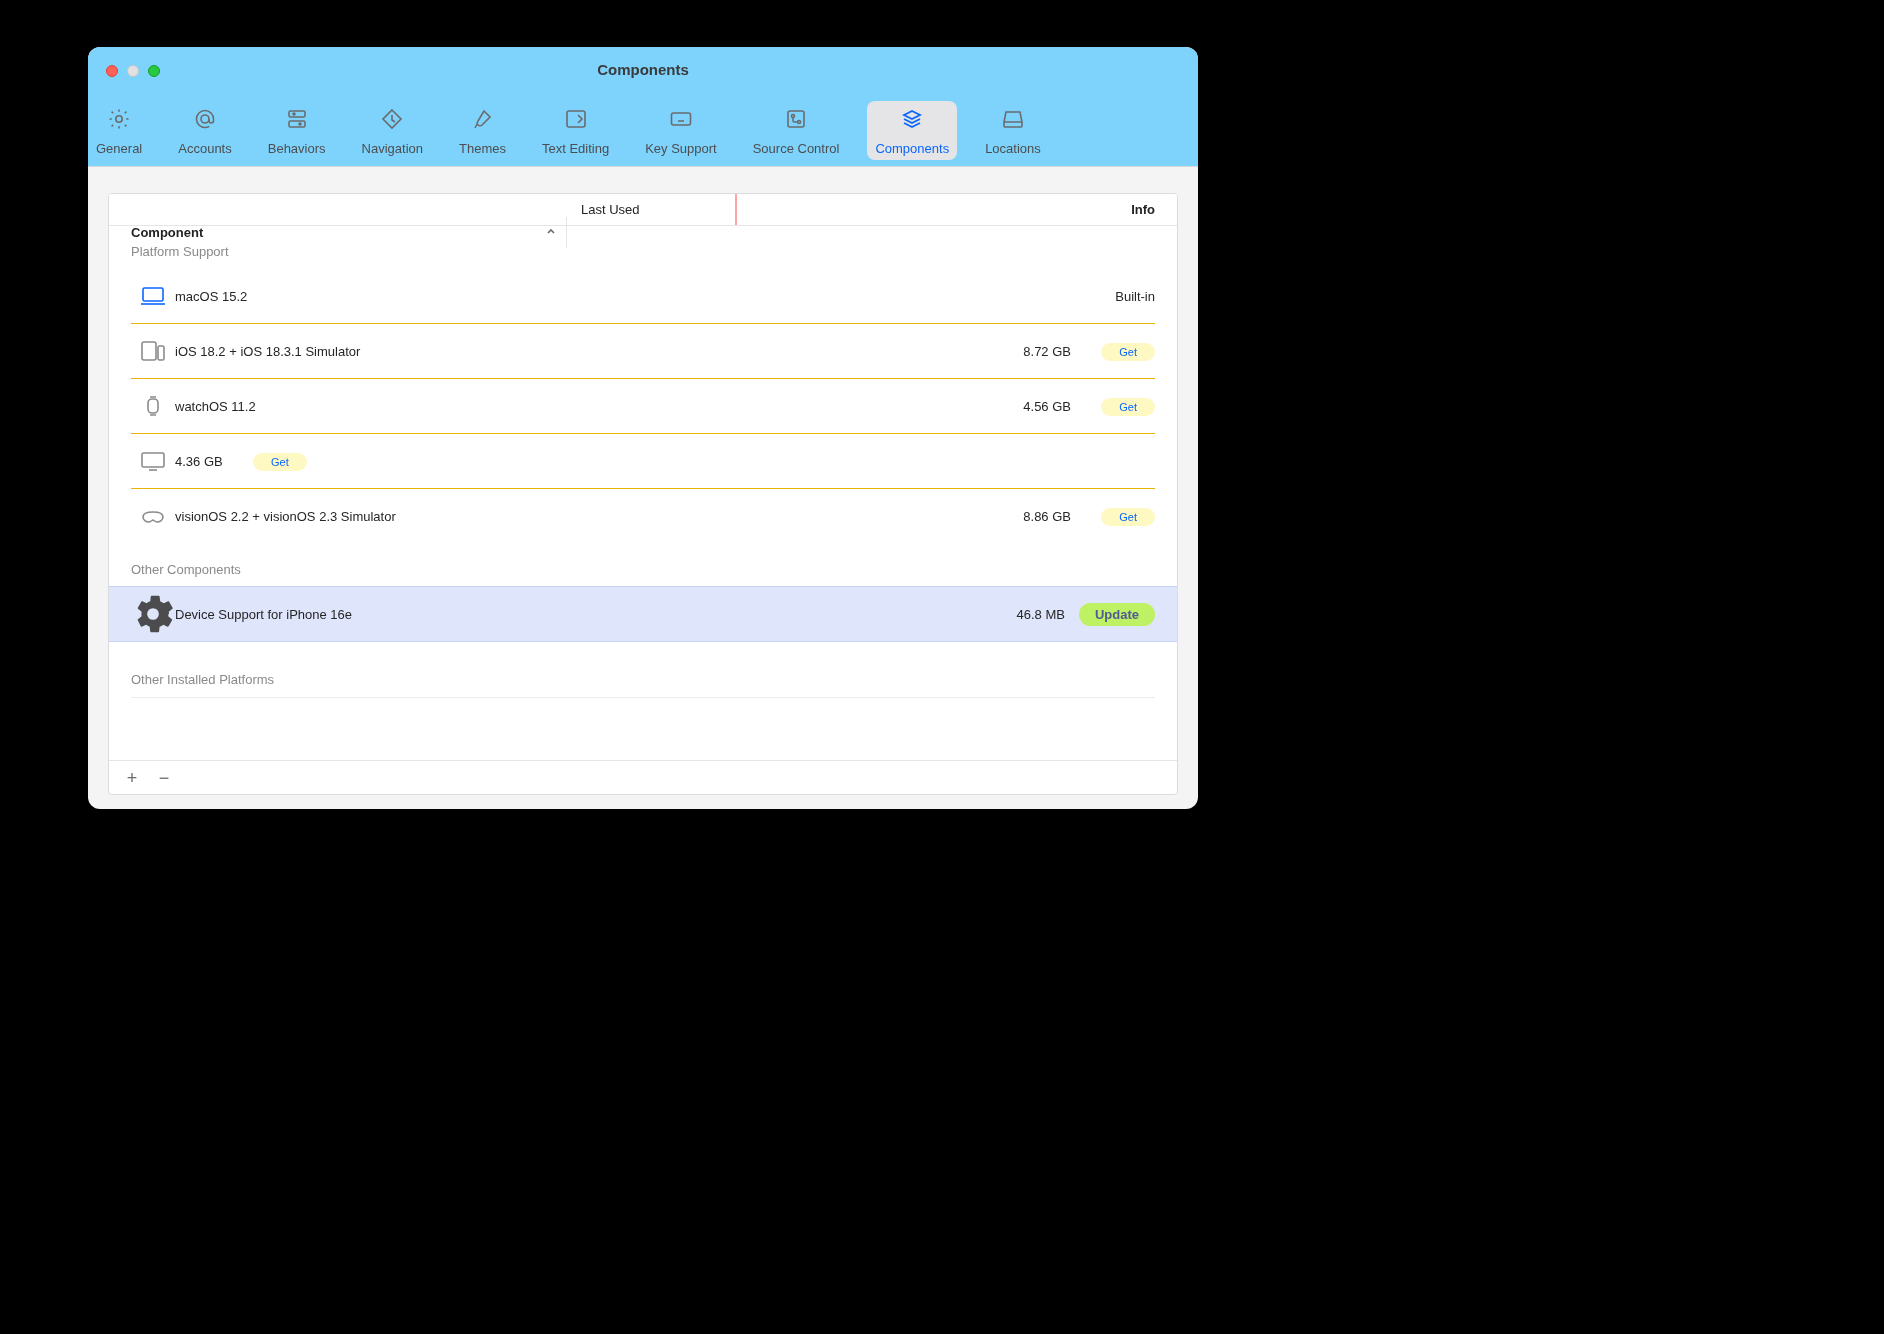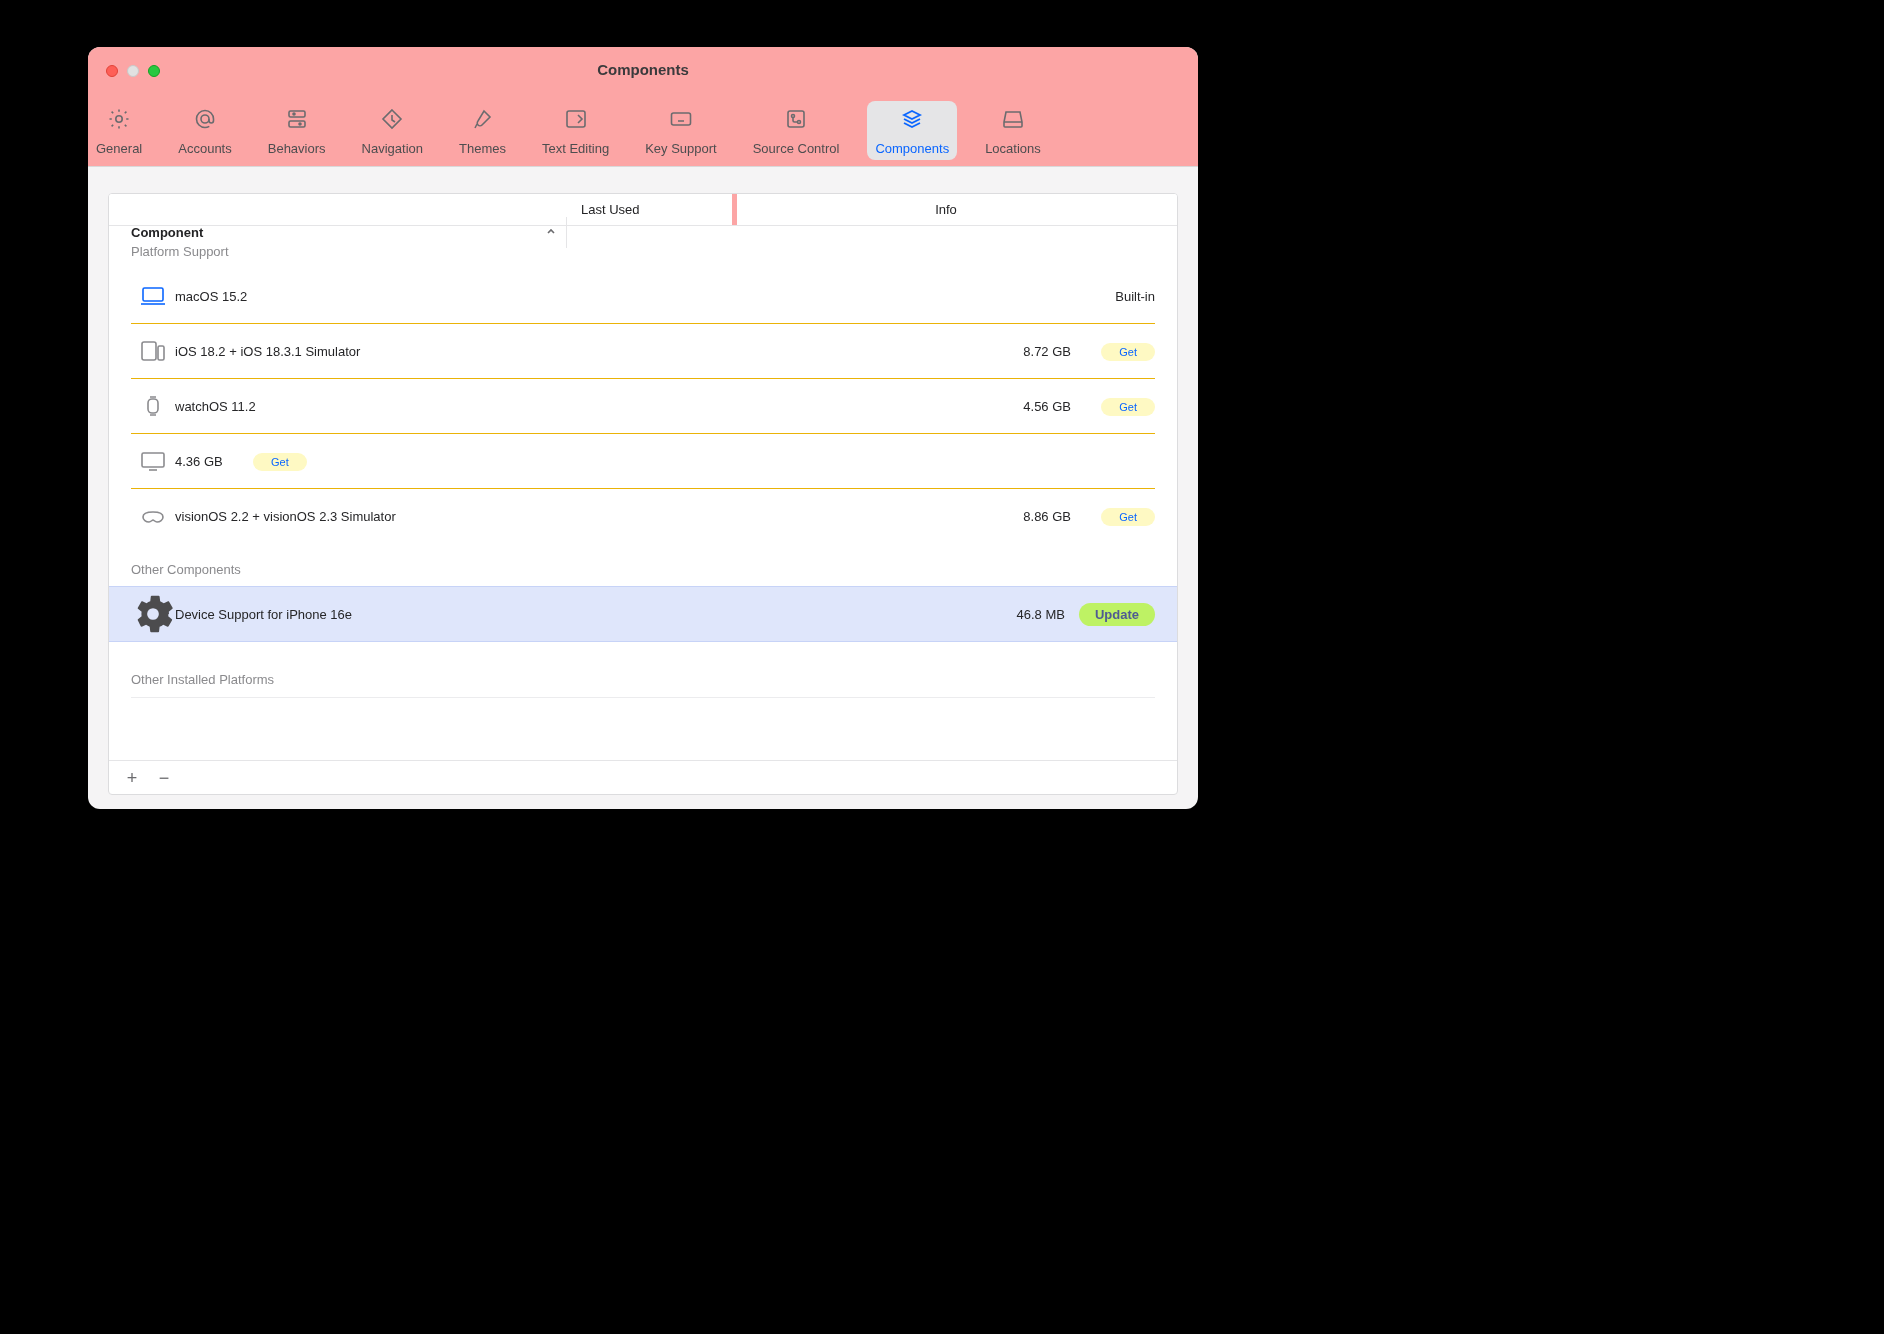--- a/index.html
+++ b/index.html
@@ -20,21 +20,21 @@
     background: #f5f4f5;
     border-radius: 12px;
     box-shadow: 0 30px 60px rgba(0,0,0,0.45), 0 0 0 1px rgba(0,0,0,0.06);
     overflow: hidden;
     display: flex;
     flex-direction: column;
   }
   .titlebar {
     height: 120px;
     border-bottom: 1px solid #d9d8d9;
-    background: #fca5a5;
+    background: #7dd3fc;
     position: relative;
     flex: 0 0 auto;
   }
   .traffic {
     position: absolute;
     top: 18px; left: 18px;
     display: flex; gap: 9px;
   }
   .dot { width: 12px; height: 12px; border-radius: 50%; }
   .dot.red { background:#fe5f57; border:1px solid #e14338;}
@@ -94,22 +94,22 @@
     height: 32px;
     border-bottom: 1px solid #e5e5e7;
     display: flex;
     align-items: center;
     font-size: 13px;
     font-weight: 600;
     color: #232325;
     background:#fff;
   }
   .colhdr .col1 { flex:1; padding-left: 22px; display:flex; align-items:center; justify-content:space-between; padding-right:10px; border-right:1px solid #e5e5e7; height:100%;margin-top:45px;}
-  .colhdr .col2 { width: 170px; padding-left: 14px; border-right:5px solid #fca5a5; height:100%; display:flex; align-items:center; font-weight:400;}
-  .colhdr .col3 { width: 440px; text-align:center; padding-right: 22px; font-weight:400;}
+  .colhdr .col2 { width: 170px; padding-left: 14px; border-right:2px solid #fca5a5; height:100%; display:flex; align-items:center; font-weight:400;}
+  .colhdr .col3 { width: 440px; text-align:right; padding-right: 22px; font-weight:700;}
   .chev { width:10px;height:10px; transform: rotate(180deg); }
 
   .sectionhdr {
     padding: 18px 22px 10px;
     font-size: 13px;
     font-weight: 400;
     color: #8a8a8d;
   }
   .rows { padding: 0 22px; }
   .row {

